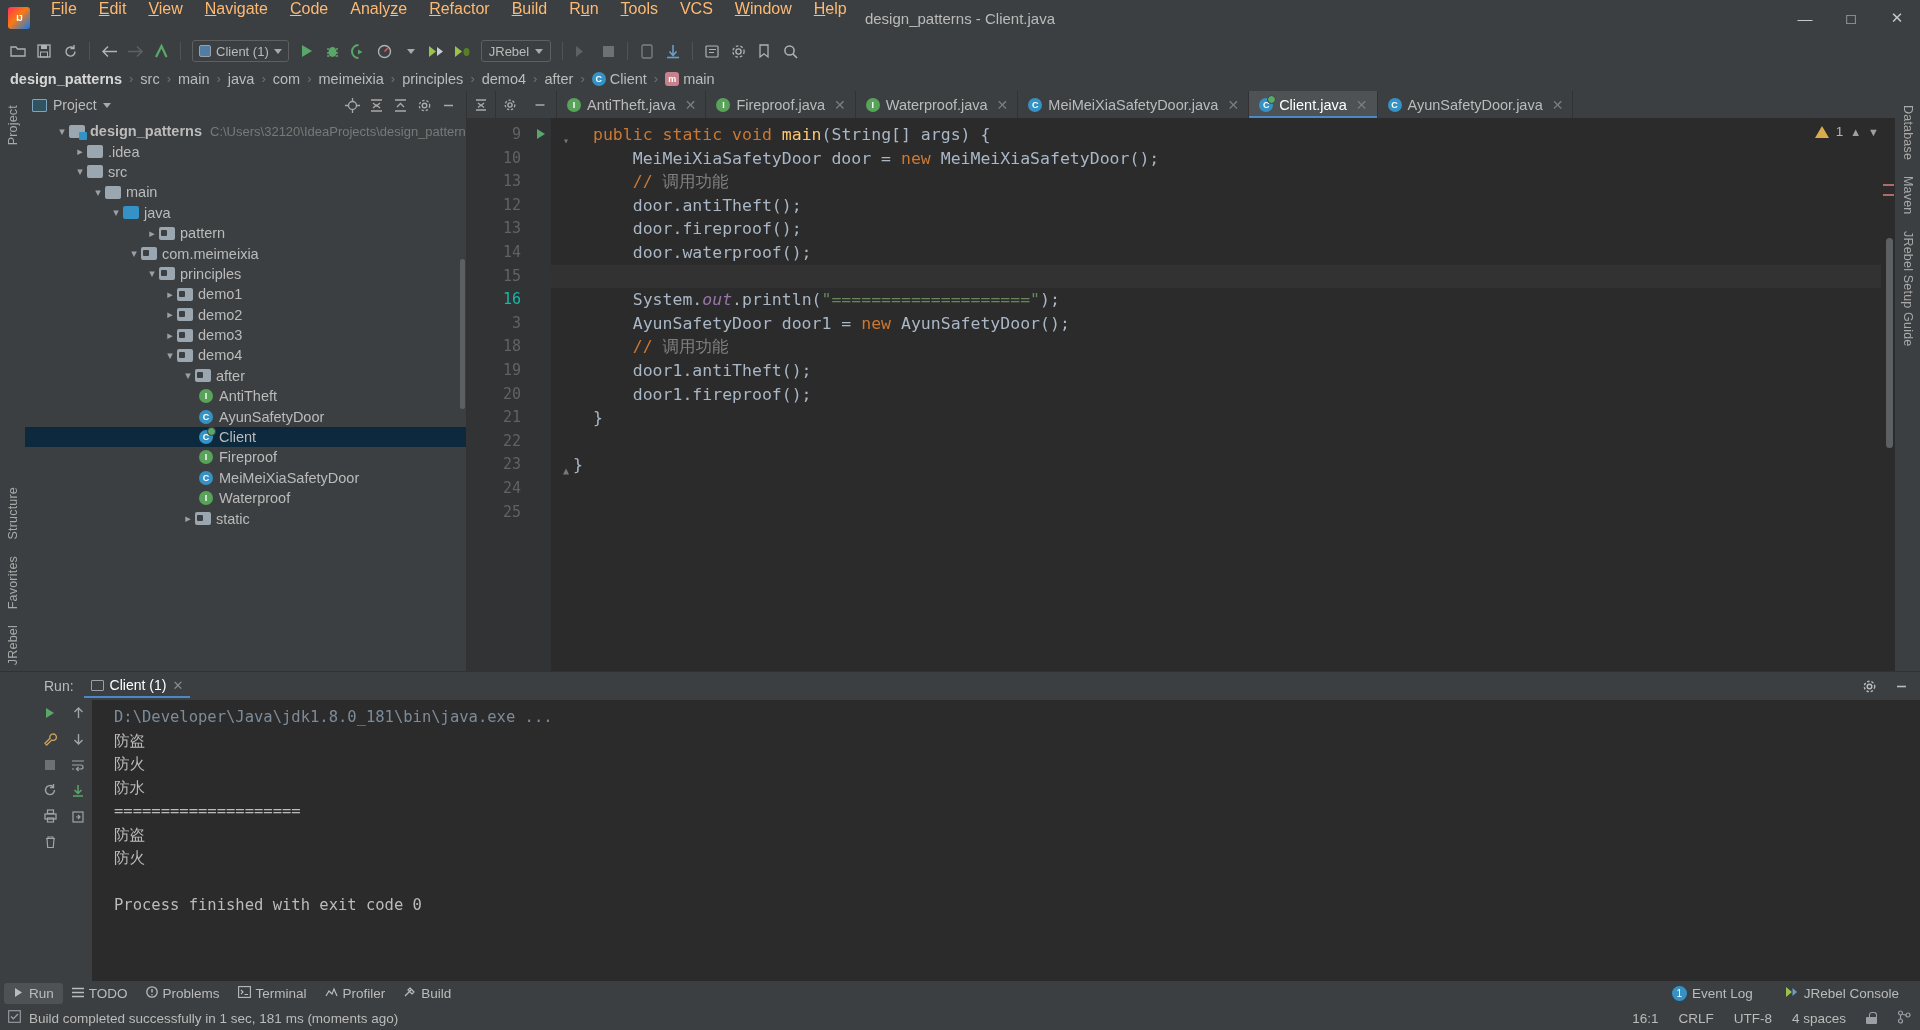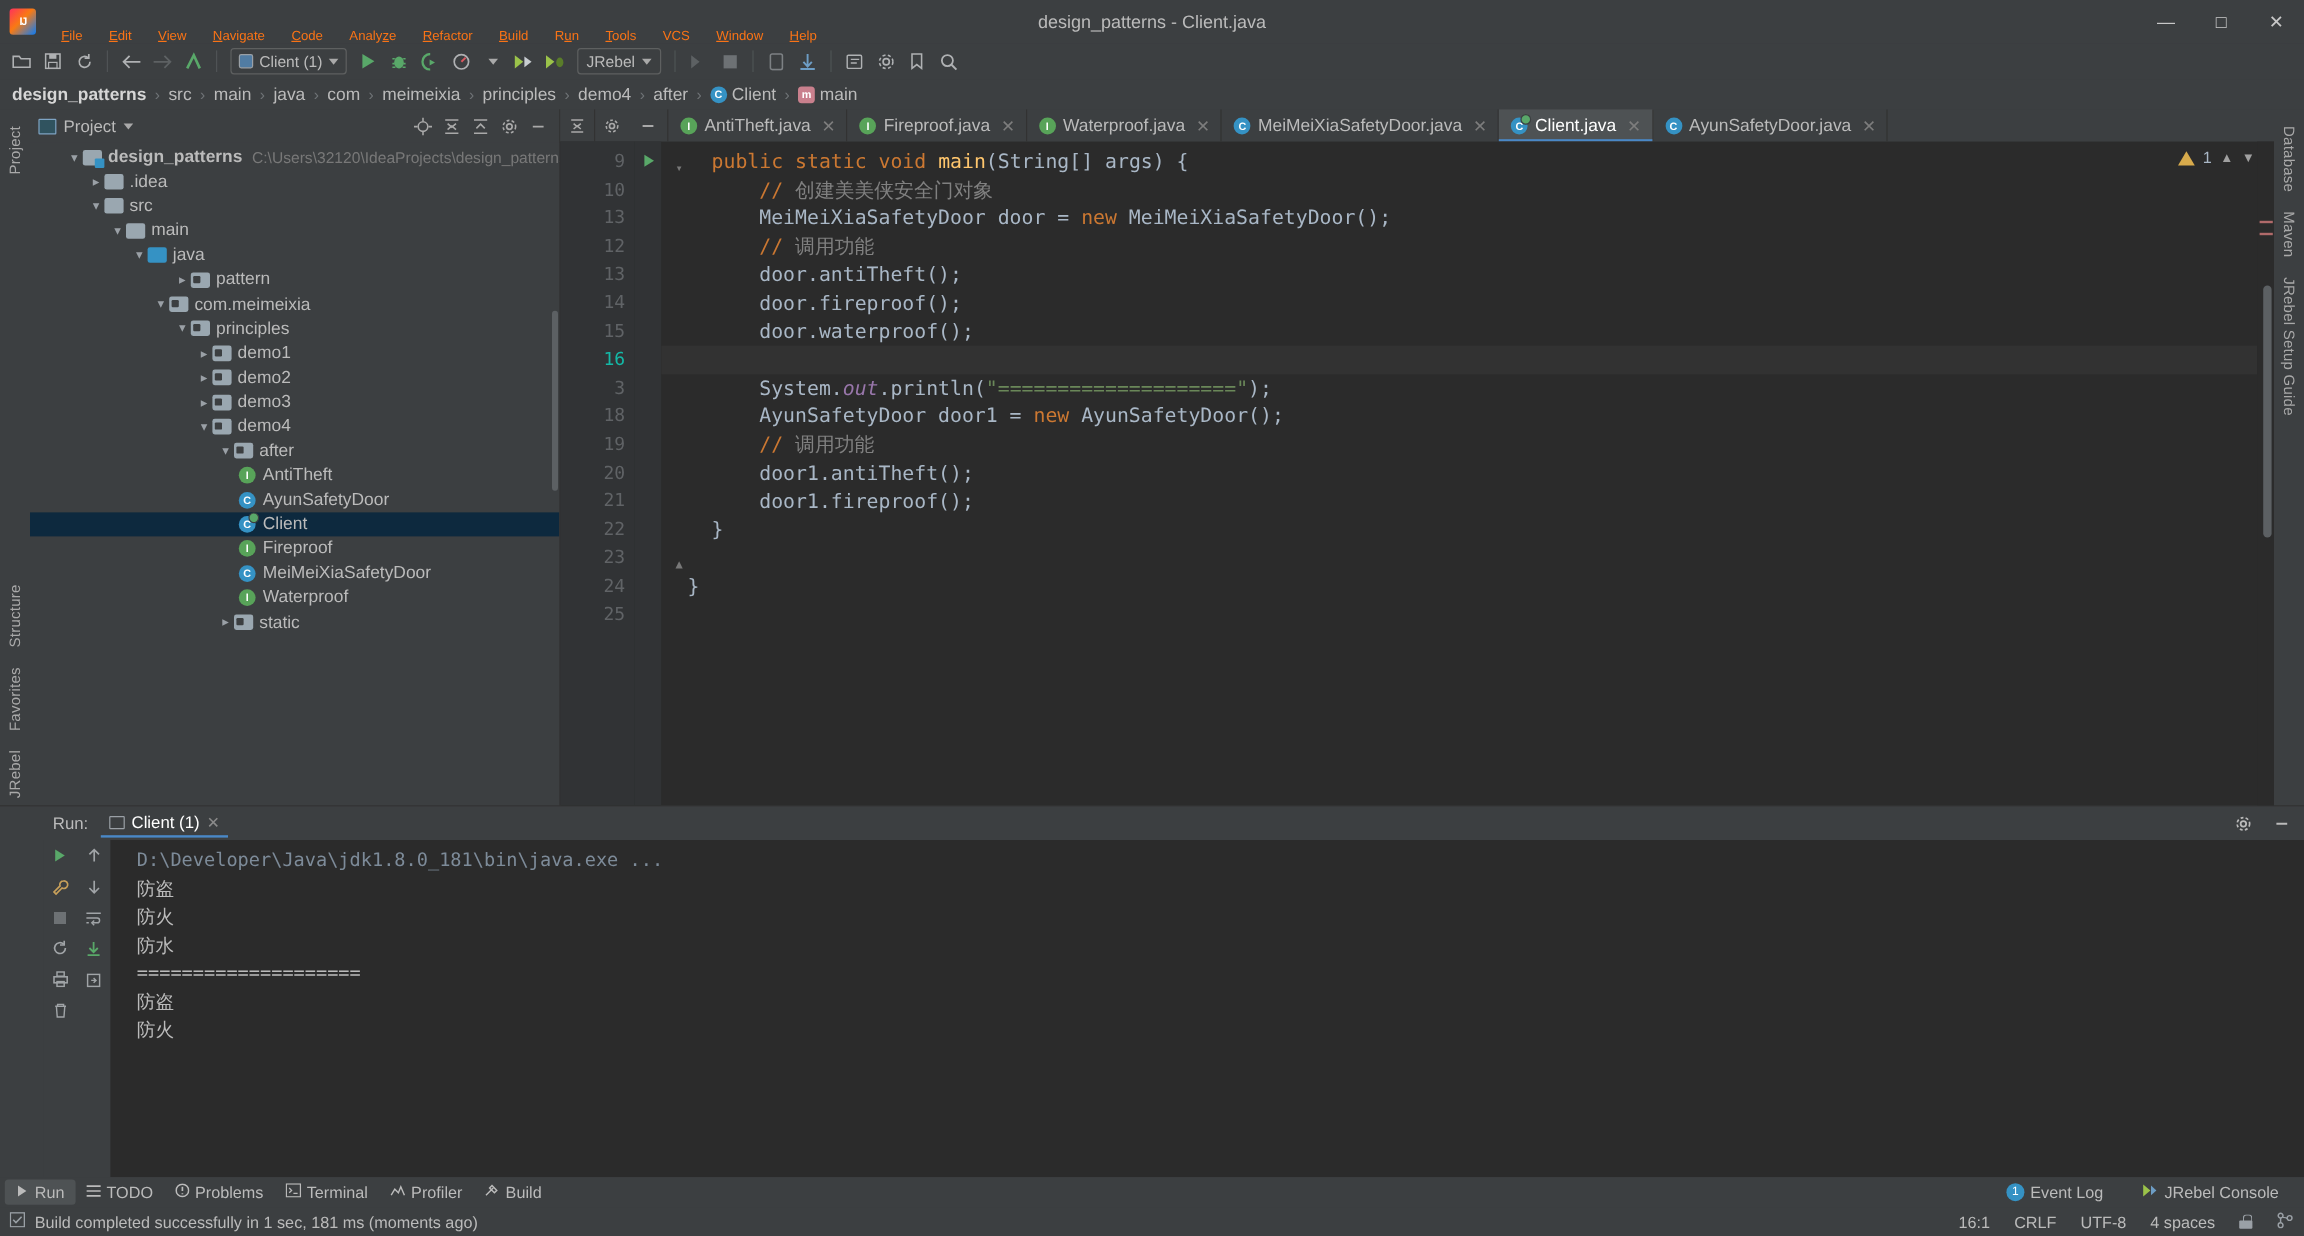--- a/index.html
+++ b/index.html
@@ -22,22 +22,22 @@
     background: linear-gradient(135deg,#fe315d 0%,#f97a12 45%,#087cfa 100%);
     position: relative; flex: 0 0 22px;
   }
   .ij-logo::after {
     content: "IJ"; position: absolute; inset: 0; color: #fff; font-size: 9px;
     font-weight: bold; display: flex; align-items: center; justify-content: center;
     letter-spacing: -1px;
   }
   .menu { display: flex; align-items: center; height: 100%; }
   .menu-item {
-    padding: 0 11px; height: 100%; display: flex; align-items: flex-end;
-    color: #f97316; font-size: 11px; cursor: default; white-space: nowrap;
+    padding: 0 11px; height: 100%; display: flex; align-items: flex-start;
+    color: #fdba74; font-size: 16px; cursor: default; white-space: nowrap;
   }
   .menu-item .mn { text-decoration: none; }
   .menu-item .mn u { text-decoration: underline; }
   .win-title {
     position: absolute; left: 0; right: 0; text-align: center;
     color: #bbbbbb; font-size: 15px; pointer-events: none;
   }
   .win-btns { margin-left: auto; display: flex; height: 100%; z-index: 2; }
   .win-btn {
     width: 46px; height: 100%; display: flex; align-items: center;
@@ -749,21 +749,20 @@
         <div class="gl">21</div>
         <div class="gl">22</div>
         <div class="gl"><span>23</span><span class="fold">▲</span></div>
         <div class="gl">24</div>
         <div class="gl">25</div>
       </div>
       <div class="foldcol"></div>
 
       <div class="code">
         <div class="cl"><span class="kw">public</span> <span class="kw">static</span> <span class="kw">void</span> <span class="fn">main</span>(String[] args) {</div>
-        <div class="cl">    <span class="kw">//</span> <span class="cm">创建美美侠安全门对象</span></div>
         <div class="cl">    MeiMeiXiaSafetyDoor door = <span class="kw">new</span> MeiMeiXiaSafetyDoor();</div>
         <div class="cl">    <span class="kw">//</span> <span class="cm">调用功能</span></div>
         <div class="cl">    door.antiTheft();</div>
         <div class="cl">    door.fireproof();</div>
         <div class="cl">    door.waterproof();</div>
         <div class="cl cur">    </div>
         <div class="cl">    System.<span class="fld">out</span>.println(<span class="str">"===================="</span>);</div>
         <div class="cl">    AyunSafetyDoor door1 = <span class="kw">new</span> AyunSafetyDoor();</div>
         <div class="cl">    <span class="kw">//</span> <span class="cm">调用功能</span></div>
         <div class="cl">    door1.antiTheft();</div>
@@ -889,20 +888,21 @@
 
     <div class="console">
       <div><span class="cpath">D:\Developer\Java\jdk1.8.0_181\bin\java.exe ...</span></div>
       <div>防盗</div>
       <div>防火</div>
       <div>防水</div>
       <div>====================</div>
       <div>防盗</div>
       <div>防火</div>
       <div>&nbsp;</div>
+      <div>Process finished with exit code 0</div>
     </div>
   </div>
 </div>
 
 <div class="toolbar-bottom">
   <span class="bbtn active">
     <span>
       <svg width="11" height="11" viewBox="0 0 11 11">
           <path d="M2 1l7 4.5L2 10z" fill="#bbbbbb"></path>
         </svg>

